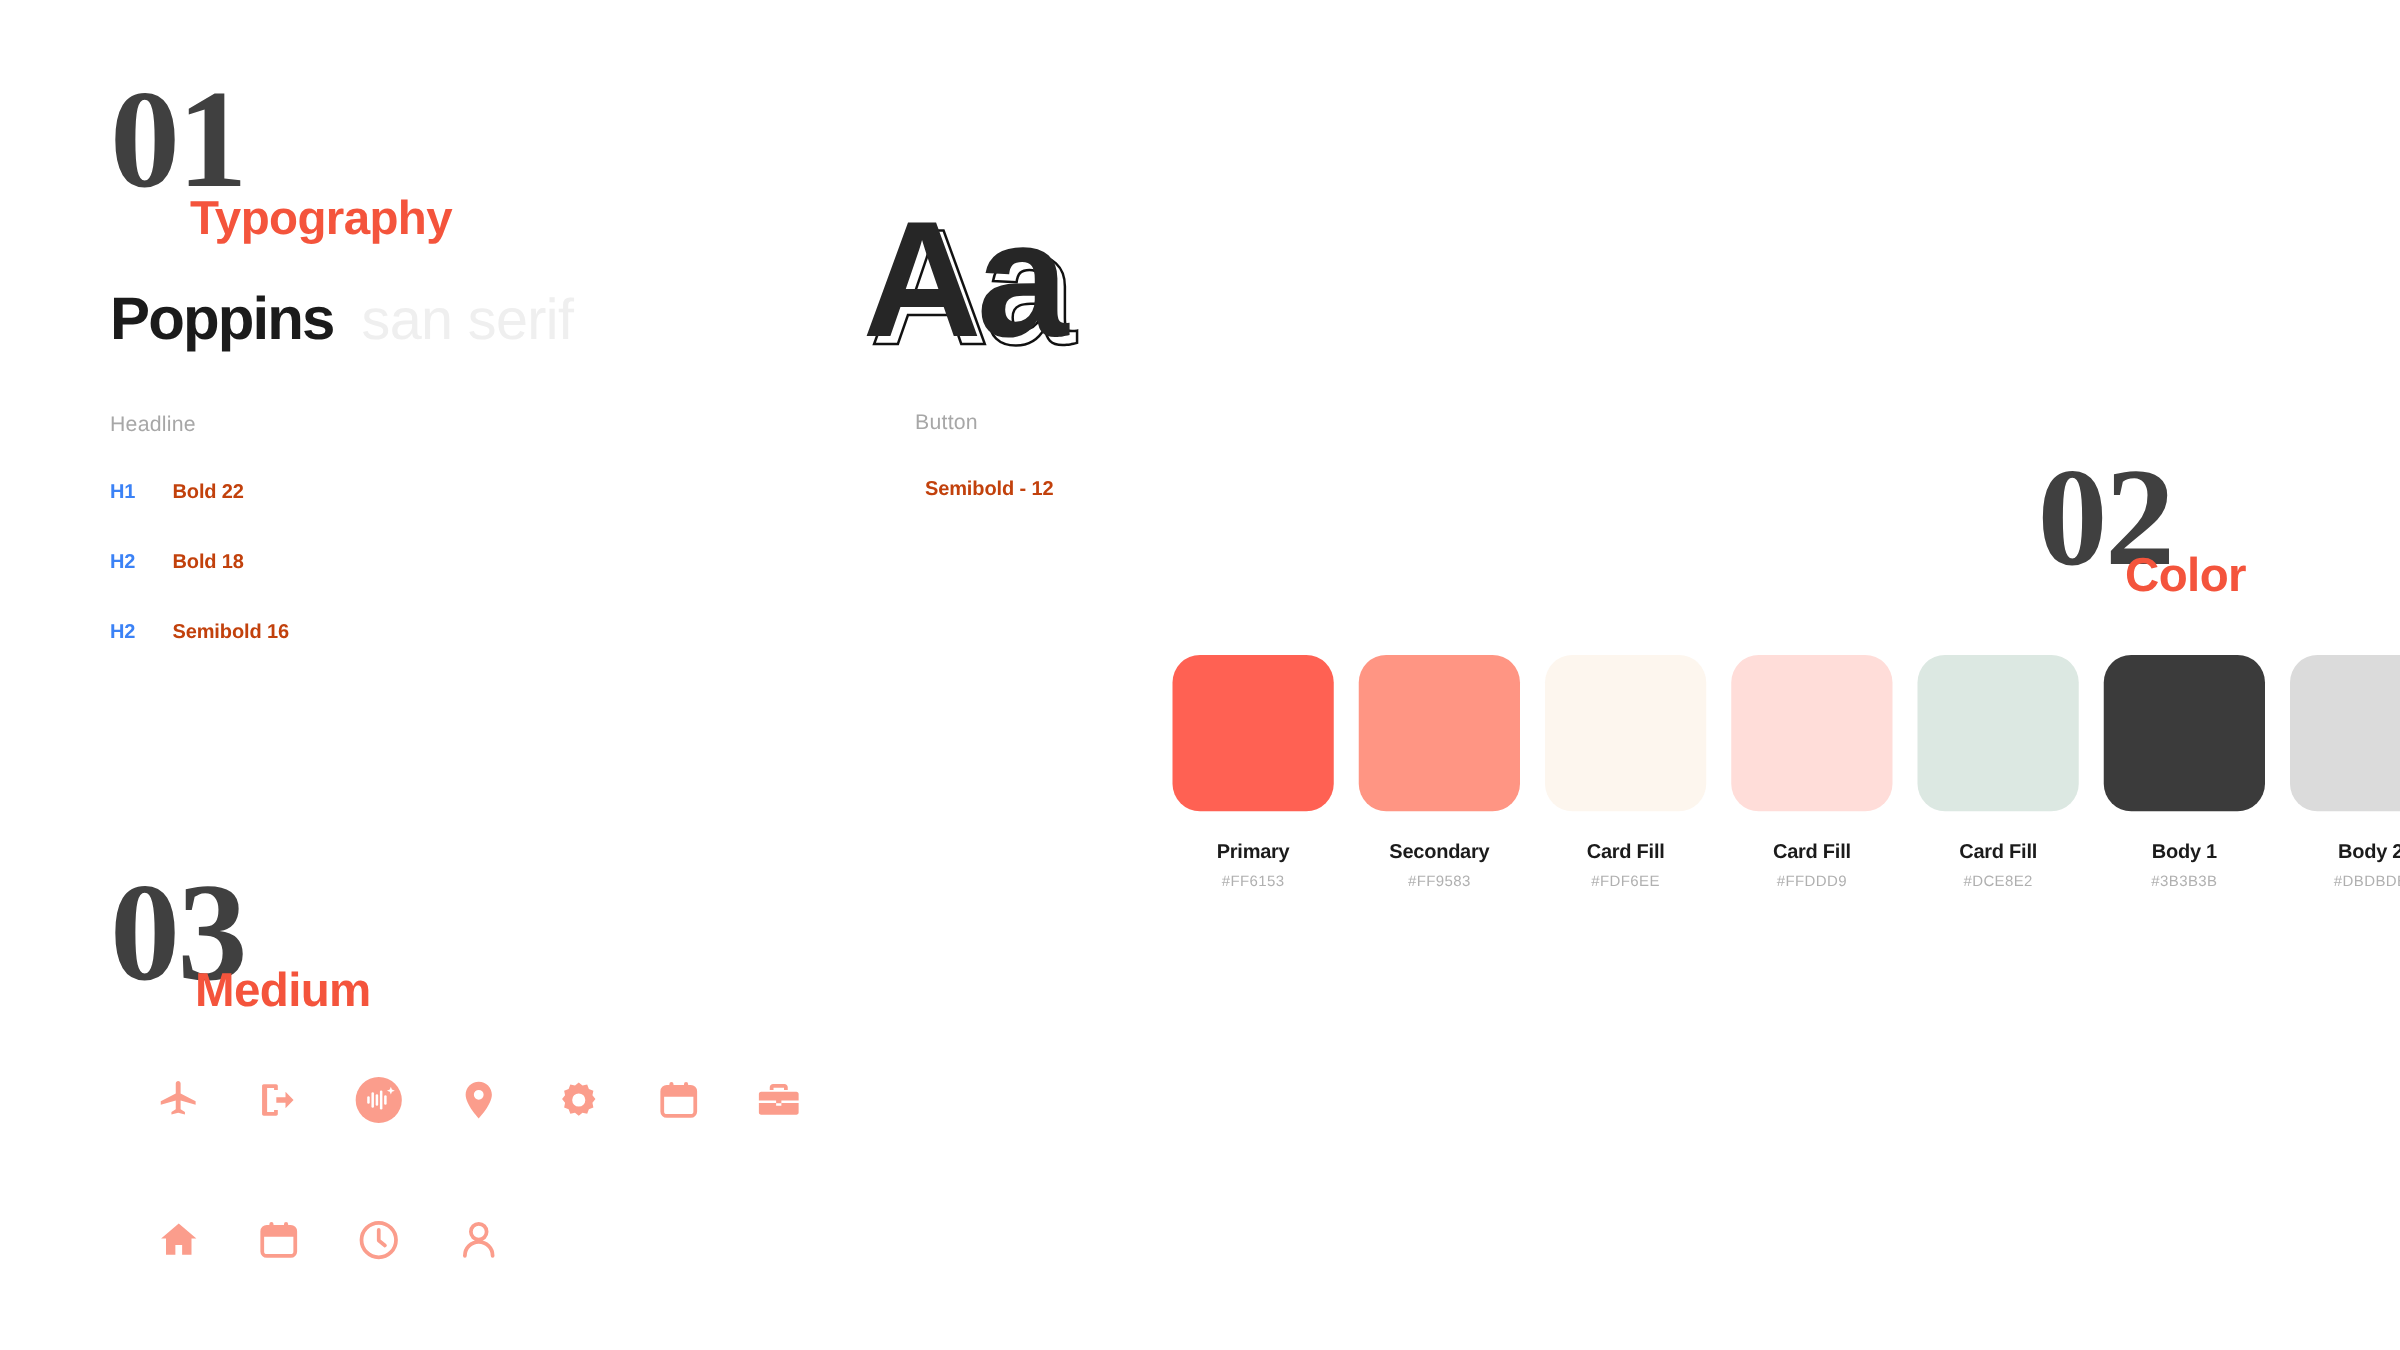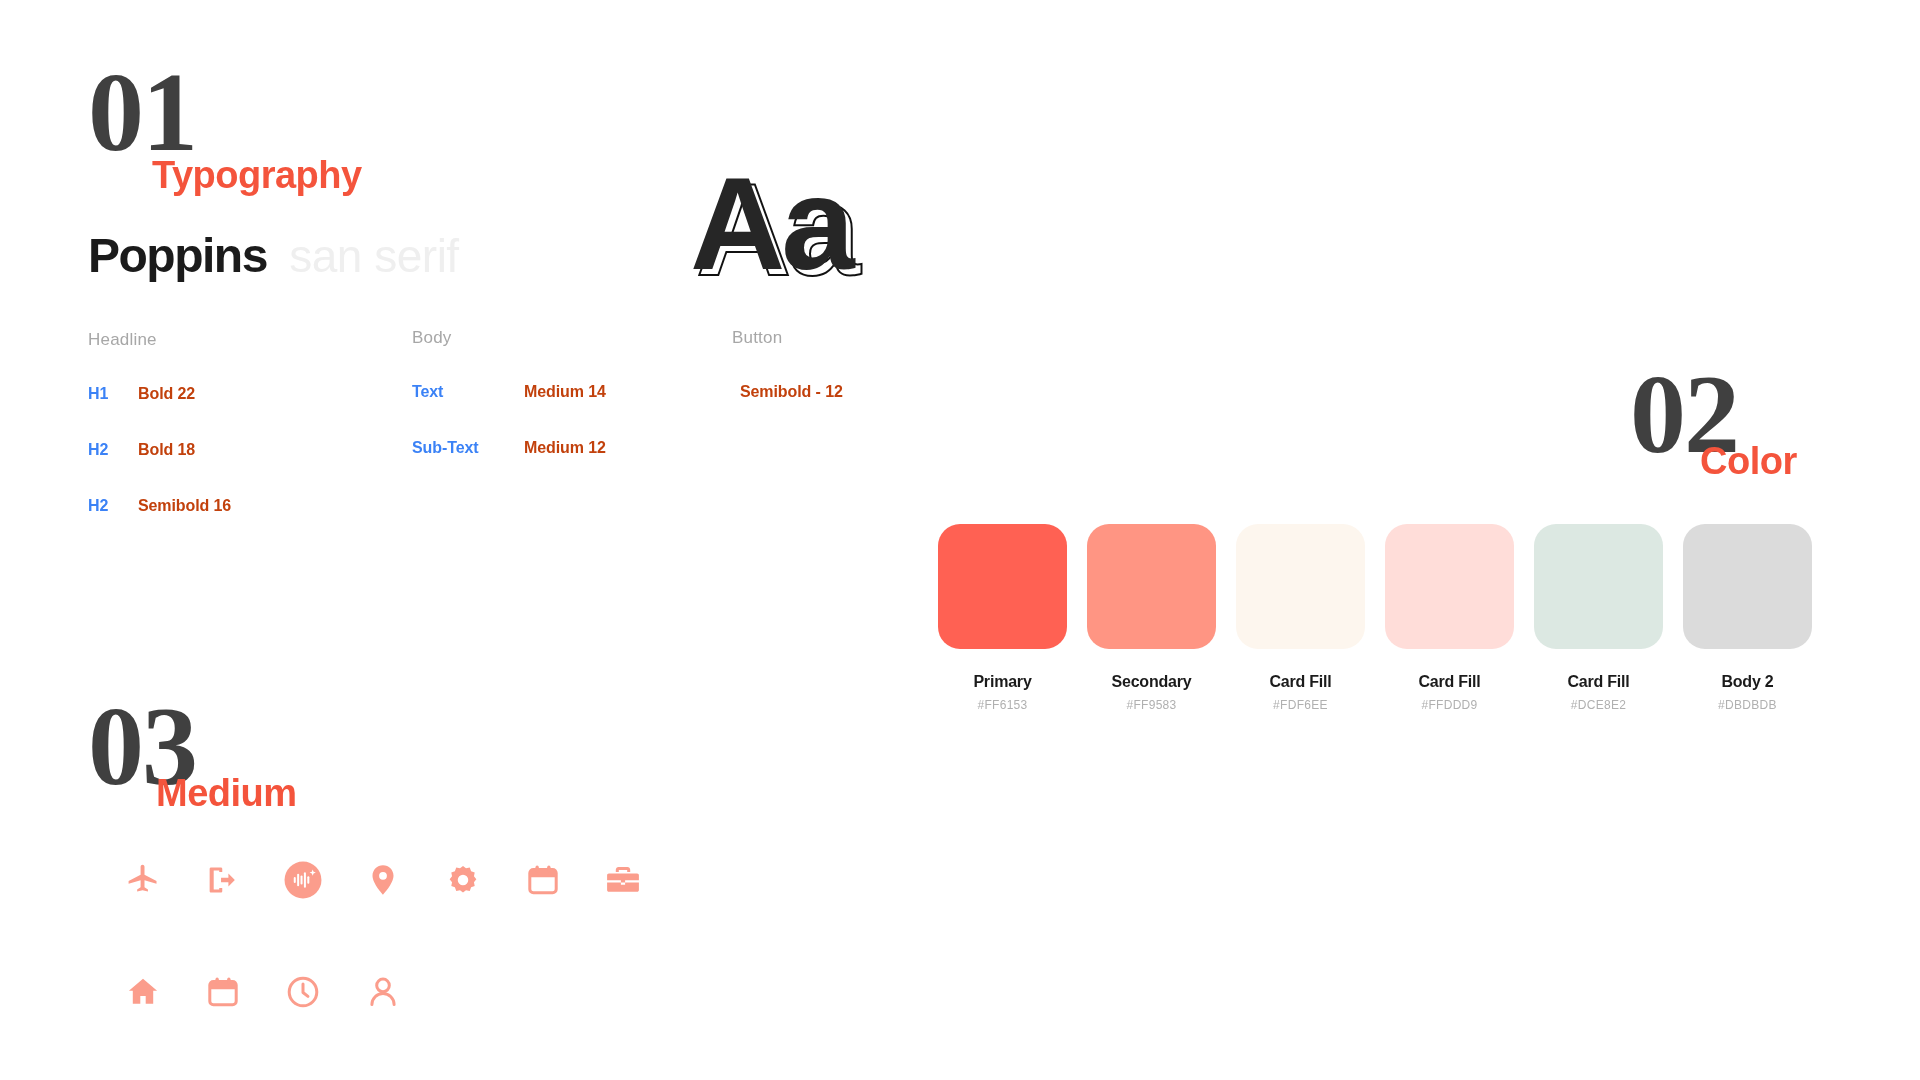--- a/index.html
+++ b/index.html
@@ -130,31 +130,20 @@
     <div class="type-row">
       <span class="type-key">H2</span>
       <span class="type-val">Bold 18</span>
     </div>
     <div class="type-row">
       <span class="type-key">H2</span>
       <span class="type-val">Semibold 16</span>
     </div>
   </div>
 
-  <div class="type-col col-body" style="left:412px; top:328px;">
-    <div class="col-title">Body</div>
-    <div class="type-row">
-      <span class="type-key">Text</span>
-      <span class="type-val">Medium 14</span>
-    </div>
-    <div class="type-row">
-      <span class="type-key">Sub-Text</span>
-      <span class="type-val">Medium 12</span>
-    </div>
-  </div>
 
   <div class="type-col col-button" style="left:732px; top:328px;">
     <div class="col-title">Button</div>
     <div class="type-row">
       <span class="type-val">Semibold - 12</span>
     </div>
   </div>
 
   <div class="section-head" style="left:1630px; top:358px; width:330px; height:130px;">
     <span class="ghost-num">02</span>
@@ -179,20 +168,25 @@
     </div>
     <div class="swatch">
       <div class="swatch-chip" style="background:#FFDDD9"></div>
       <div class="swatch-name">Card Fill</div>
       <div class="swatch-hex">#FFDDD9</div>
     </div>
     <div class="swatch">
       <div class="swatch-chip" style="background:#DCE8E2"></div>
       <div class="swatch-name">Card Fill</div>
       <div class="swatch-hex">#DCE8E2</div>
+    </div>
+    <div class="swatch">
+      <div class="swatch-chip" style="background:#3B3B3B"></div>
+      <div class="swatch-name">Body 1</div>
+      <div class="swatch-hex">#3B3B3B</div>
     </div>
     <div class="swatch">
       <div class="swatch-chip" style="background:#DBDBDB"></div>
       <div class="swatch-name">Body 2</div>
       <div class="swatch-hex">#DBDBDB</div>
     </div>
   </div>
 
   <div class="section-head" style="left:88px; top:690px; width:330px; height:130px;text-align:right;">
     <span class="ghost-num">03</span>

